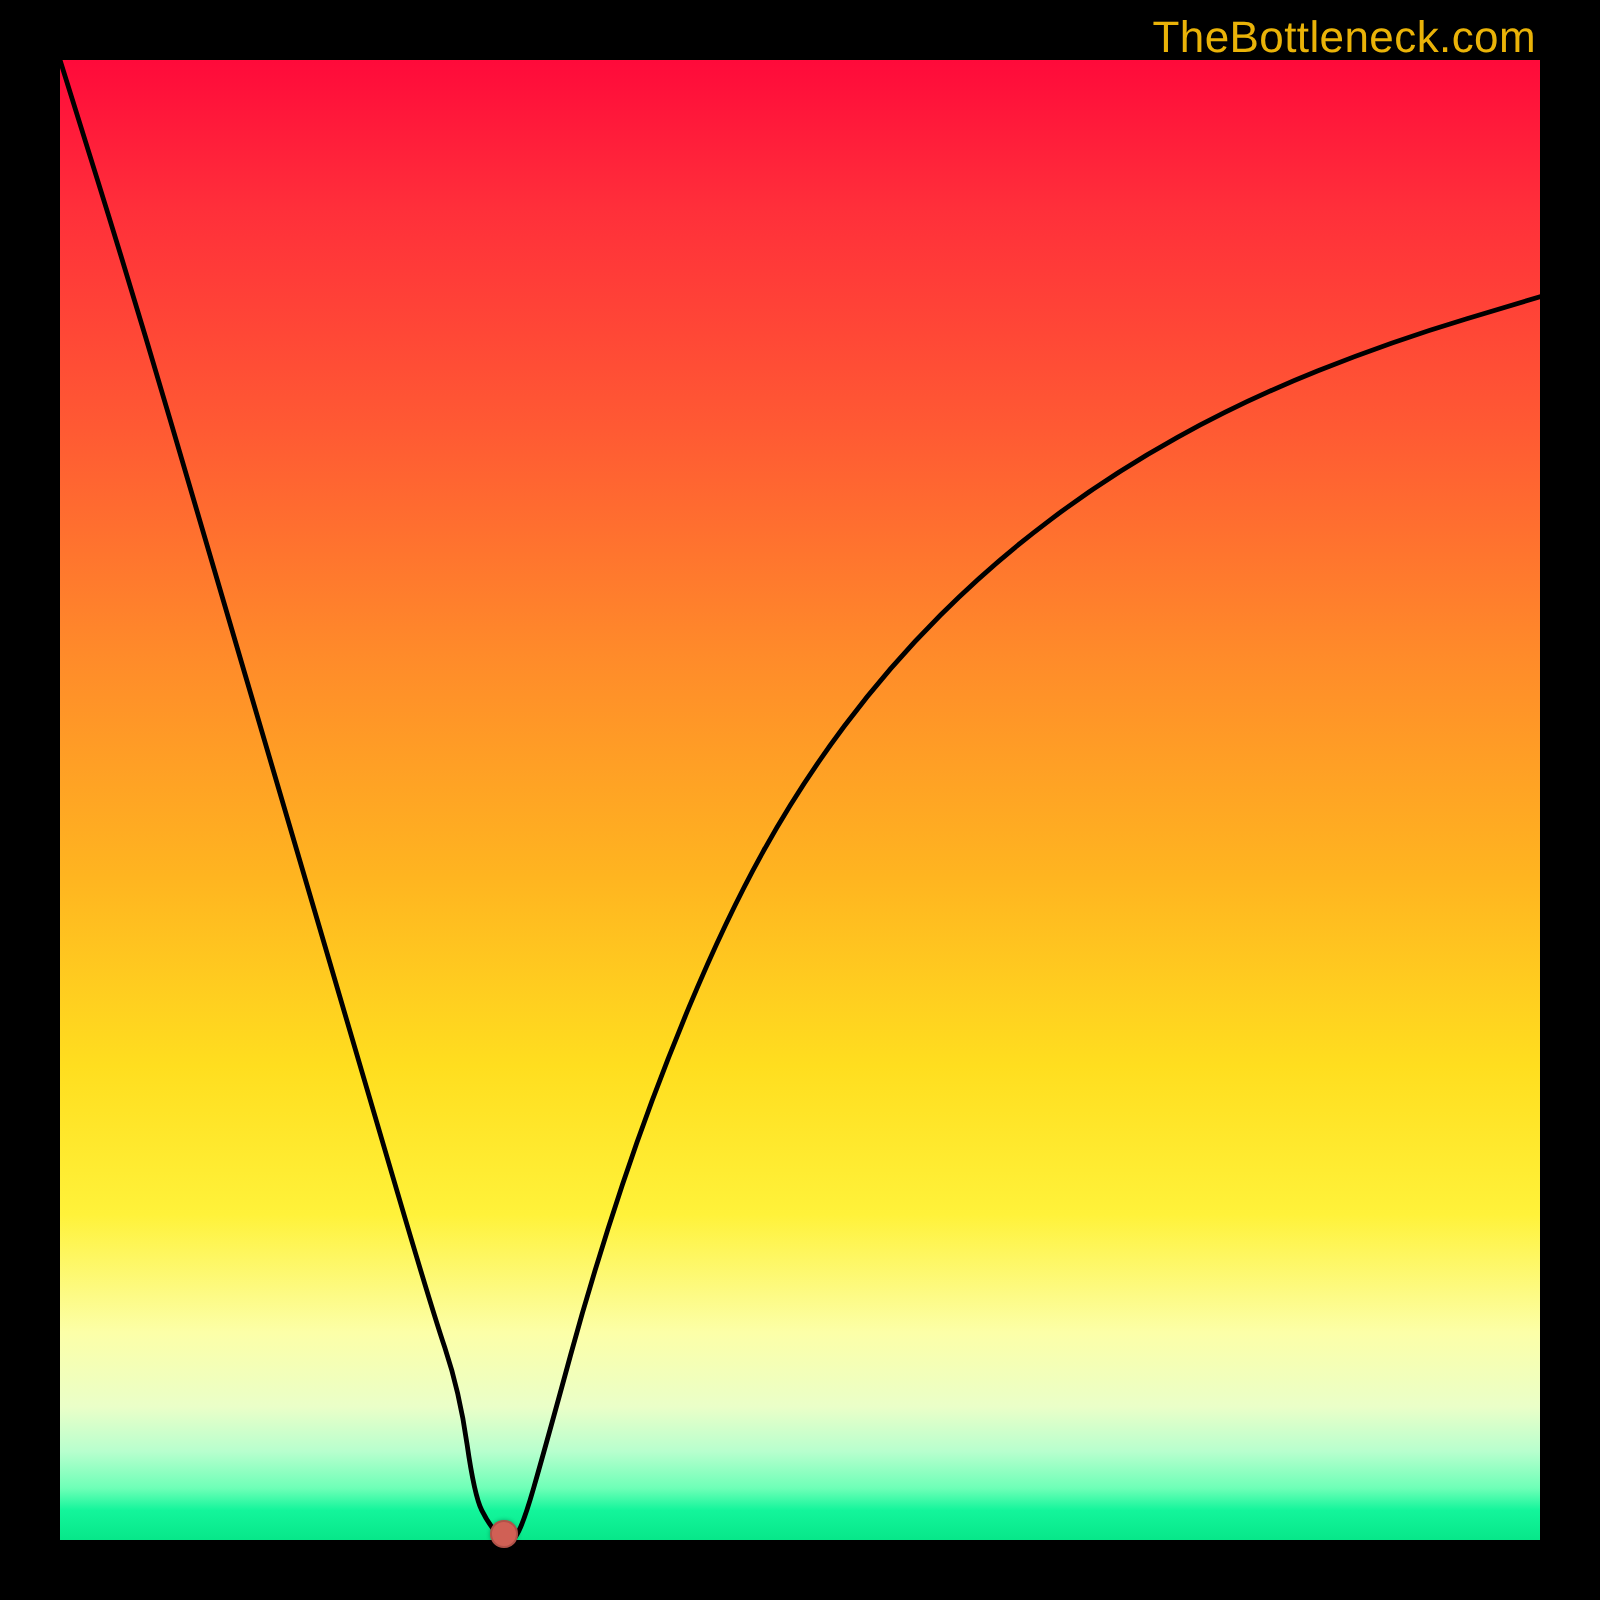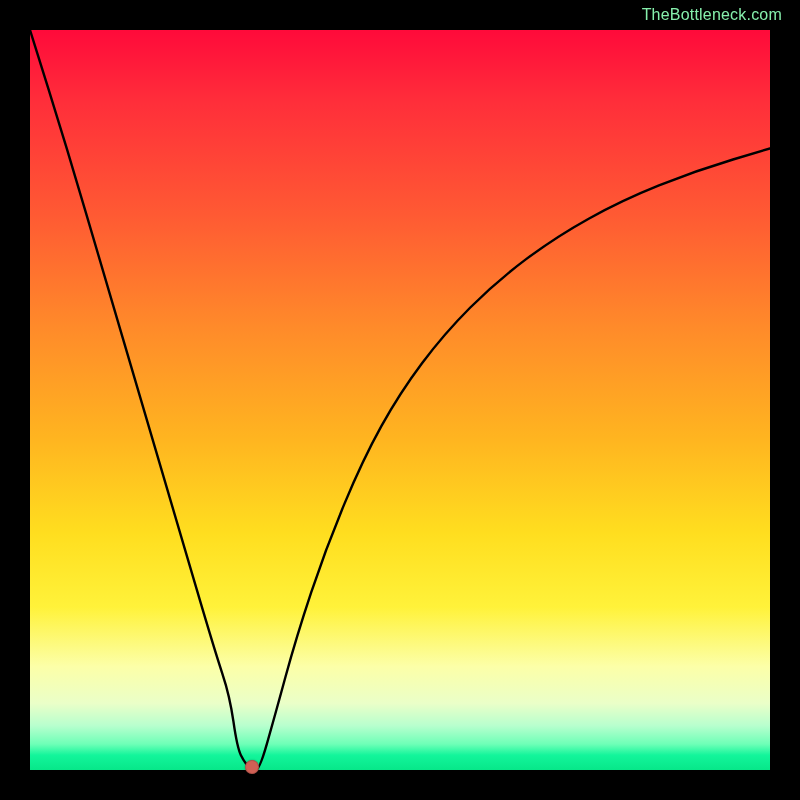--- a/index.html
+++ b/index.html
@@ -37,23 +37,23 @@
       #eaffc8 91%,
       #b8ffce 94%,
       #6effb7 96.5%,
       #13f59b 98%,
       #07e789 100%
     );
   }
   .watermark {
     position: absolute;
     top: 6px;
-    right: 18px;
-    color: #86efac;
-    font-size: 16px;
+    right: 32px;
+    color: #eab308;
+    font-size: 22px;
     font-weight: 400;
     letter-spacing: 0.2px;
     user-select: none;
   }
   svg.curve {
     position: absolute;
     left: 0;
     top: 0;
     width: 740px;
     height: 740px;

